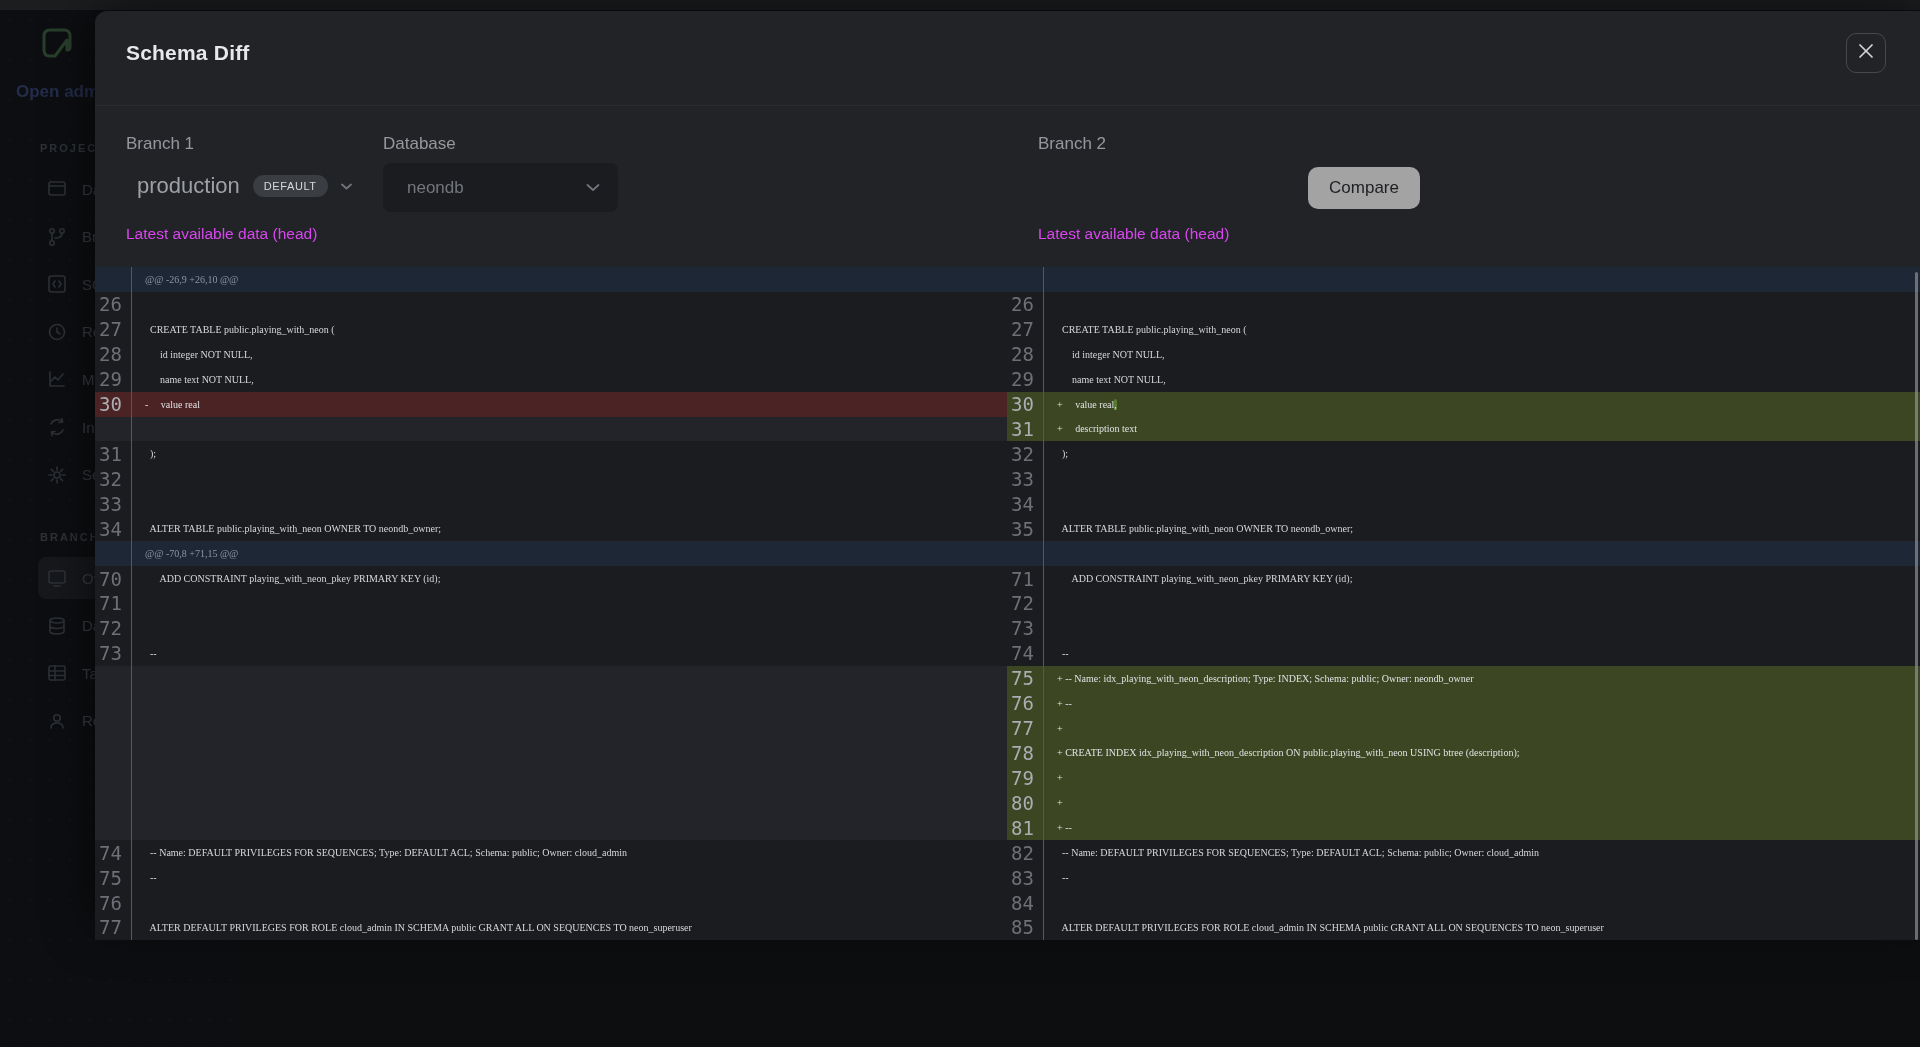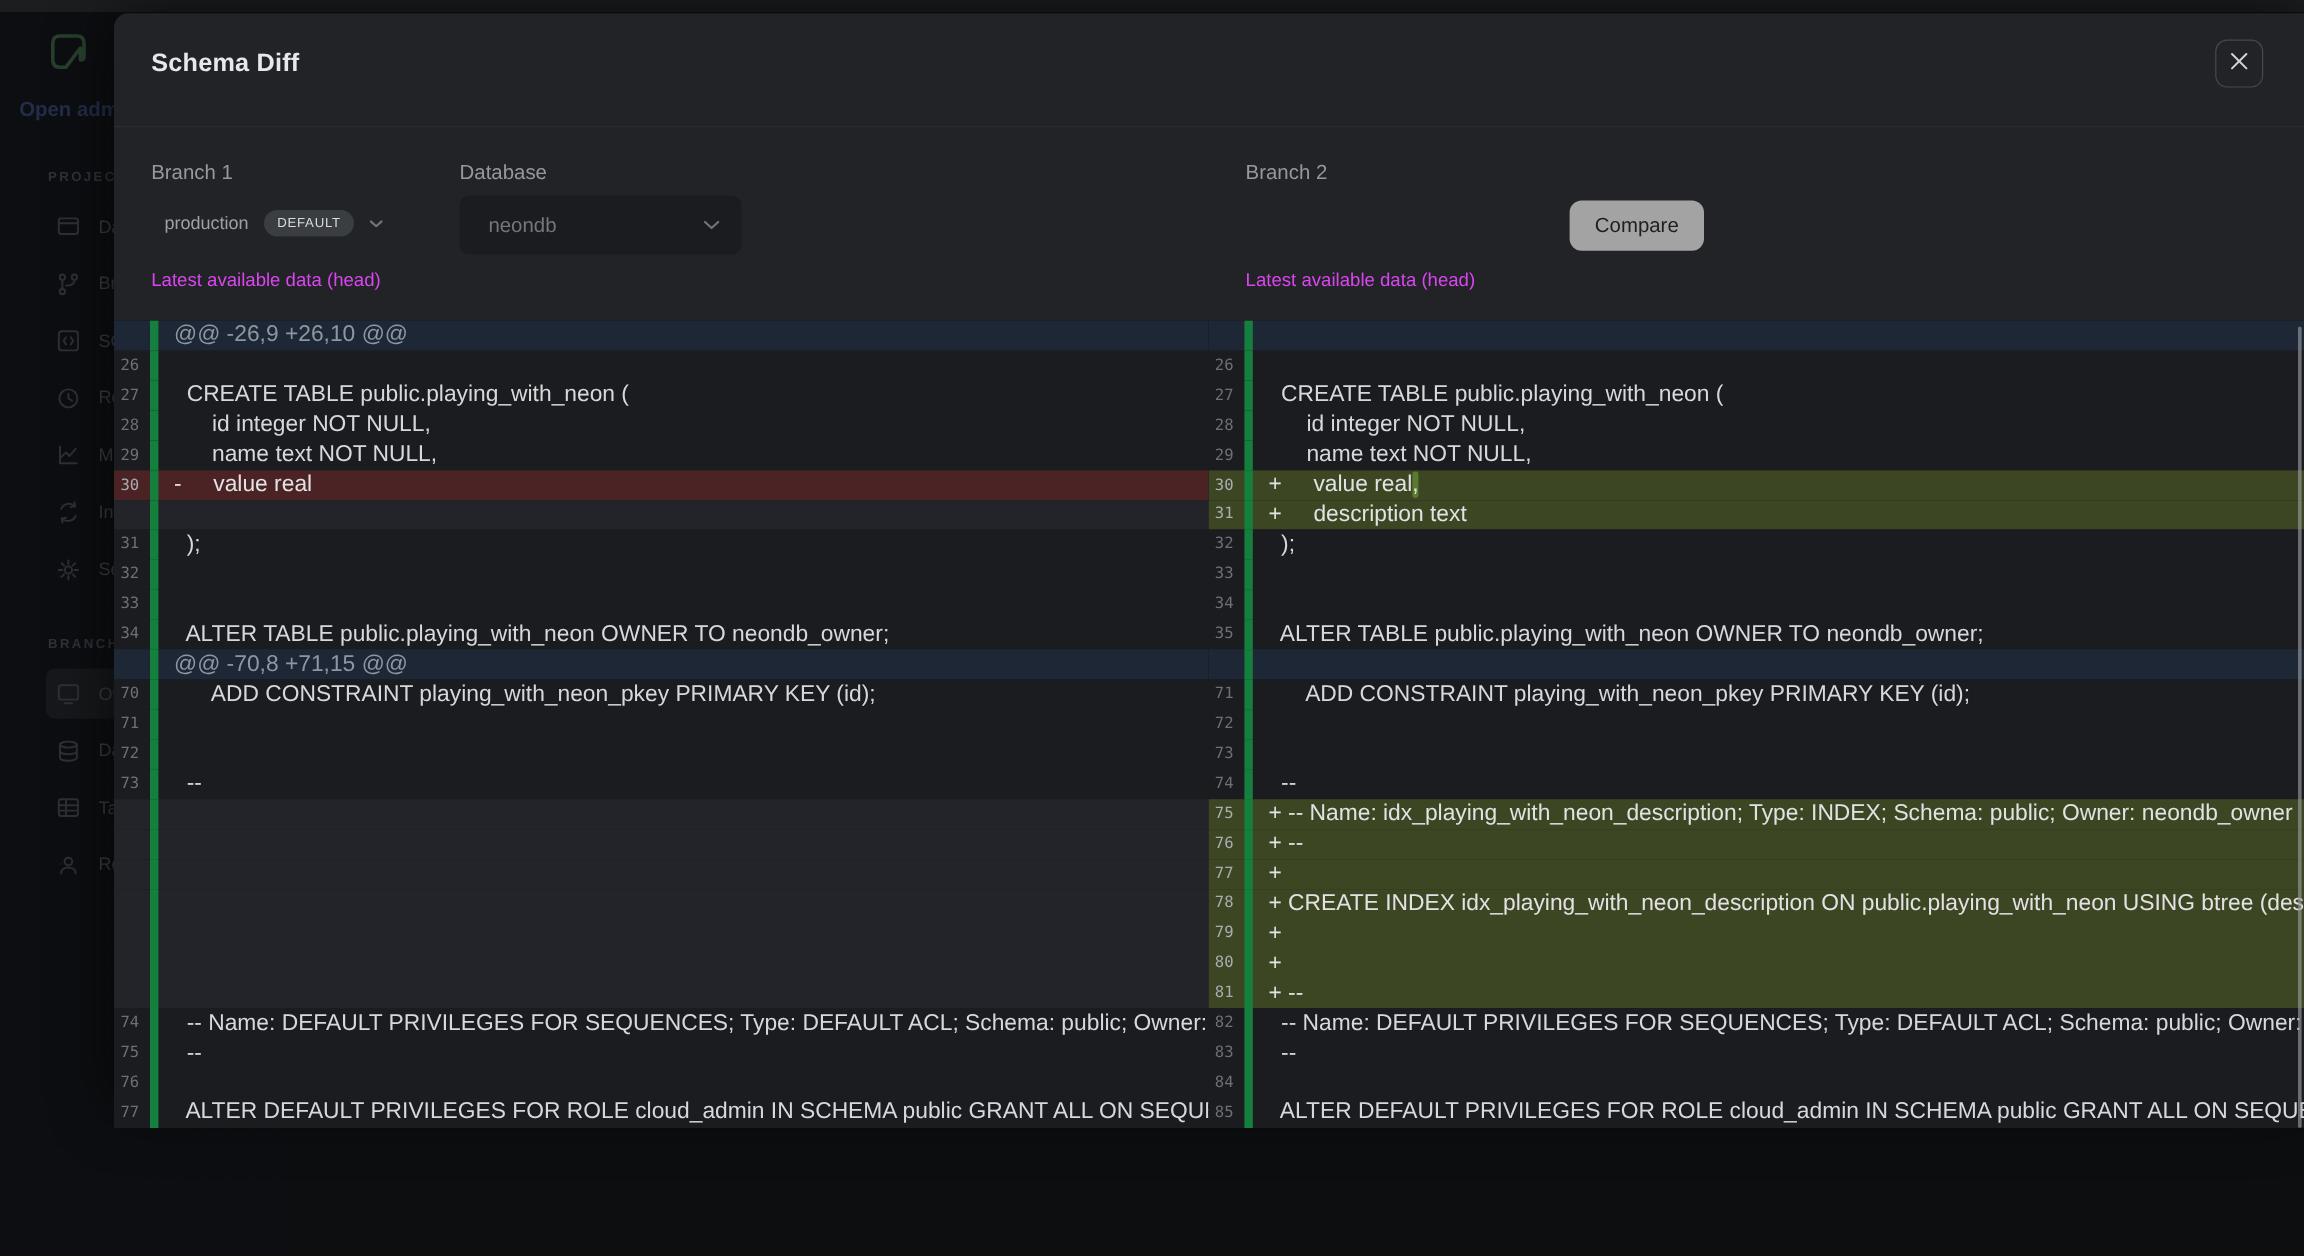--- a/index.html
+++ b/index.html
@@ -29,21 +29,21 @@
   #modal-title { position:absolute; left:31px; top:30px; font-size:21px; font-weight:600; letter-spacing:.2px; color:#e7e8ea; }
   #close-btn { position:absolute; left:1751px; top:22px; width:40px; height:40px; border:1px solid #47494e; border-radius:10px;
                background:transparent; display:flex; align-items:center; justify-content:center; cursor:pointer; }
   #close-btn svg { width:16px; height:16px; stroke:#d2d3d6; stroke-width:1.7; stroke-linecap:round; }
   #header-divider { position:absolute; left:0; top:94px; width:1825px; height:1px; background:#2c2d32; }
 
   .field-label { position:absolute; font-size:17px; color:#96989d; }
   .meta-label  { position:absolute; font-size:15.5px; color:#d946ef; white-space:nowrap; }
 
   #branch1-select { position:absolute; left:42px; top:150px; height:50px; display:flex; align-items:center; gap:13px; cursor:pointer; }
-  #branch1-select .val { font-size:15px; color:#9da0a4; }
+  #branch1-select .val { font-size:22px; color:#9da0a4; }
   .badge { background:#3a3d42; color:#d9dadc; font-size:11px; font-weight:400; letter-spacing:.6px;
            border-radius:999px; padding:5px 11px; }
   .chev svg { display:block; stroke:#71747a; fill:none; stroke-width:1.8; stroke-linecap:round; stroke-linejoin:round; }
 
   .select-box { position:absolute; background:#1b1c20; border-radius:8px; display:flex; align-items:center;
                 justify-content:space-between; padding:0 18px 0 24px; cursor:pointer; }
   #db-select   { left:288px; top:152px; width:235px; height:49px; }
   #db-select .val { font-size:17px; color:#73767c; }
   #branch2-select { left:943px; top:155px; width:233px; height:48px; }
   #branch2-select .val { font-size:17px; color:#e6e7e9; }
@@ -52,23 +52,23 @@
                  font-size:17px; font-weight:500; border:none; border-radius:10px; cursor:pointer;
                  font-family:"Liberation Sans", sans-serif; }
 
   
   #diff { position:absolute; left:0; top:256px; width:1825px; height:673px; display:flex; background:#1b1c20; }
   .pane { position:relative; height:673px; overflow:hidden; }
   #pane-left  { width:912px; }
   #pane-right { width:913px; }
   .drow { display:flex; height:24.93px; align-items:stretch; }
   .dnum { width:37px; flex:0 0 37px; display:flex; align-items:center; justify-content:flex-end; padding-right:9px;
-          font-family:"DejaVu Sans Mono", monospace; font-size:13px; color:#6d7076; border-right:7px solid #15803d; }
-  .dcode { flex:1; display:flex; align-items:center; padding-left:13px; font-family:Liberation Sans, sans-serif;
-           font-size:19px; color:#d6d8da; white-space:pre; overflow:hidden; }
+          font-family:"DejaVu Sans Mono", monospace; font-size:19px; color:#6d7076; border-right:1px solid #15803d; }
+  .dcode { flex:1; display:flex; align-items:center; padding-left:13px; font-family:Liberation Serif, serif;
+           font-size:10px; color:#d6d8da; white-space:pre; overflow:hidden; }
   .drow.hunk { background:#1e2735; }
   .drow.hunk .dcode { color:#8d96a3; }
   .drow.del { background:#4c2324; }
   .drow.del .dnum, .drow.add .dnum { color:#aaadb2; }
   .drow.del .dcode, .drow.add .dcode { color:#e0e2e3; }
   .drow.add { background:#3c4622; }
   .drow.fill { background:#22242a; }
   .hlc { background:#587a31; border-radius:2px; }
 
   #scrollbar { position:absolute; left:1820px; top:261px; width:3px; height:668px; background:#96989d; opacity:.65; border-radius:2px; }

